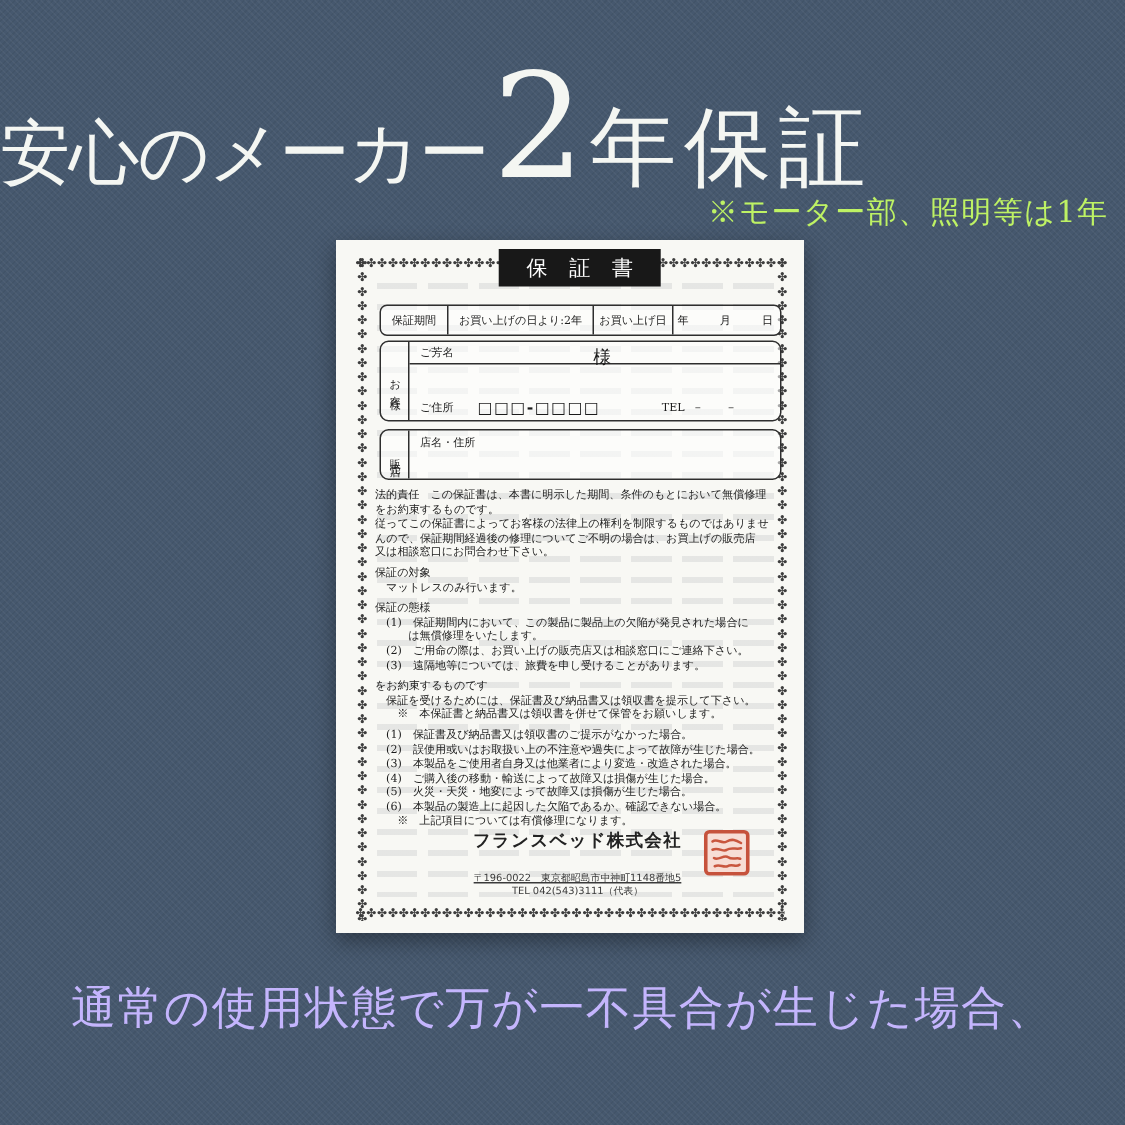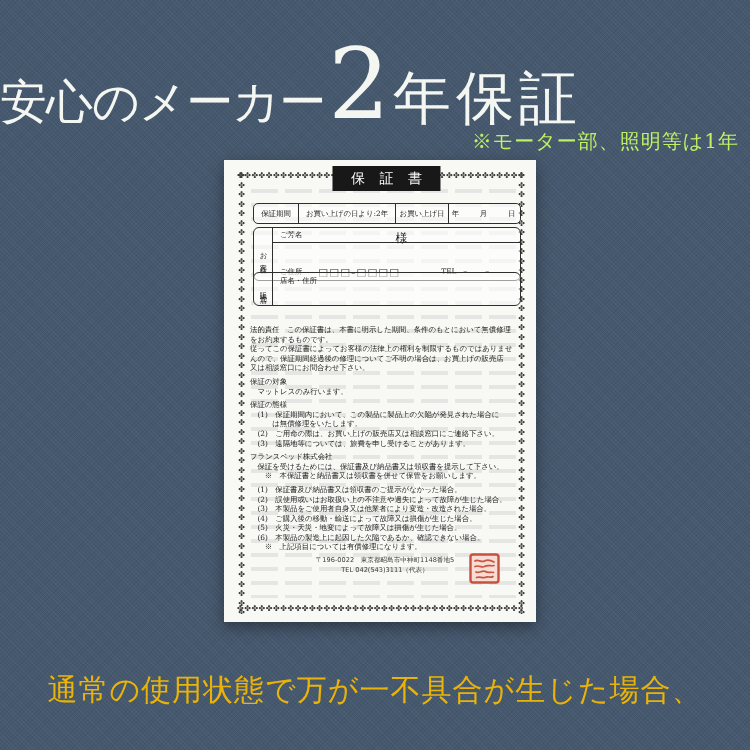--- a/index.html
+++ b/index.html
@@ -93,42 +93,42 @@
   }
   .sama{position:absolute;left:52%;top:2px;transform:translateX(-50%);font-size:12px;}
   .cust-r2{height:20px;display:flex;align-items:center;padding:0 7px;font-size:7.4px;}
   .postal{
     font-family:"DejaVu Sans","Liberation Sans",sans-serif;
     font-size:10.5px;font-weight:bold;letter-spacing:1px;margin-left:16px;
   }
   .telwrap{margin-left:auto;margin-right:22px;display:flex;gap:5px;white-space:nowrap;}
 
   .shop-box{
-    position:absolute;left:29px;top:112px;width:268px;height:34px;z-index:1;
+    position:absolute;left:29px;top:126px;width:268px;height:34px;z-index:1;
     border:1px solid #2e2e2e;border-radius:6px;background:rgba(255,255,255,.55);
     display:flex;box-sizing:border-box;
   }
   .shop-field{flex:1;font-size:7.4px;padding:3px 7px;}
 
   .flow{
     position:absolute;left:26px;top:165px;width:270px;z-index:1;
     font-size:7.4px;line-height:9.6px;color:#1b1b1b;
   }
   .legal{white-space:pre-line;}
   .sec{margin-top:4px;}
   .sec-b{white-space:pre-line;}
 
   .company{margin-top:4px;text-align:center;position:relative;font-family:"DejaVu Sans","Liberation Sans",sans-serif;}
   .co-name{font-size:11.5px;font-weight:600;letter-spacing:1px;color:#222;}
-  .co-addr{font-size:6.6px;color:#3a3a3a;margin-top:0;}
+  .co-addr{font-size:6.6px;color:#3a3a3a;margin-top:15px;text-decoration:underline;}
   .co-tel{font-size:6.6px;color:#3a3a3a;}
   .seal{position:absolute;right:20px;top:-3px;width:31px;height:31px;}
 
   
-  .footer{position:absolute;left:0;right:0;top:656px;text-align:center;color:#eab308;margin-top:17px;}
+  .footer{position:absolute;left:0;right:0;top:656px;text-align:center;color:#c4b5fd;}
   .f1{font-size:30px;letter-spacing:1px;line-height:1.15;}
   .f2{font-size:28px;letter-spacing:1px;margin-top:7px;line-height:1.15;}
 </style>
 </head>
 <body>
 
 <div class="title-row">
   <span class="t-left">安心のメーカー</span>
   <span class="t-num">2</span>
   <span class="t-right">年保証</span>
@@ -186,35 +186,36 @@
       <div class="sec-b">　マットレスのみ行います。</div>
     </div>
     <div class="sec">
       <div class="sec-h">保証の態様</div>
       <div class="sec-b">　(1)　保証期間内において、この製品に製品上の欠陥が発見された場合に
 　　　は無償修理をいたします。
 　(2)　ご用命の際は、お買い上げの販売店又は相談窓口にご連絡下さい。
 　(3)　遠隔地等については、旅費を申し受けることがあります。</div>
     </div>
     <div class="sec">
-      <div class="sec-h">フランスベッド株式会社</div>
+      <div class="sec-h">をお約束するものです</div>
       <div class="sec-b">　保証を受けるためには、保証書及び納品書又は領収書を提示して下さい。
 　　※　本保証書と納品書又は領収書を併せて保管をお願いします。</div>
     </div>
     <div class="sec">
       <div class="sec-b">　(1)　保証書及び納品書又は領収書のご提示がなかった場合。
 　(2)　誤使用或いはお取扱い上の不注意や過失によって故障が生じた場合。
 　(3)　本製品をご使用者自身又は他業者により変造・改造された場合。
 　(4)　ご購入後の移動・輸送によって故障又は損傷が生じた場合。
 　(5)　火災・天災・地変によって故障又は損傷が生じた場合。
 　(6)　本製品の製造上に起因した欠陥であるか、確認できない場合。
 　　※　上記項目については有償修理になります。</div>
     </div>
 
     <div class="company">
+      <div class="co-name">フランスベッド株式会社</div>
       <div class="co-addr">〒196-0022　東京都昭島市中神町1148番地5</div>
       <div class="co-tel">TEL 042(543)3111（代表）</div>
       <svg class="seal" viewBox="0 0 31 31">
         <rect x="1.5" y="1.5" width="28" height="28" rx="2.5" fill="#f7ddd5" stroke="#c6523c" stroke-width="2.4"></rect>
         <path d="M6 8c3-2.5 6 2 9.5 0s6-1 9.5 1M6 13.5c4-2 7.5 2 9.5 0 3-2 6.5 0 9.5-1M7 19c3 2 6.5-2.5 9.5-.5 2.5 2 5.5 0 8 1M7.5 24.5c3.5-1.5 5.5 1 8.5 0 3-2 5.5 1 8-1" stroke="#c9563e" stroke-width="1.7" fill="none" stroke-linecap="round"></path>
       </svg>
     </div>
   </div>
 </div>
 

